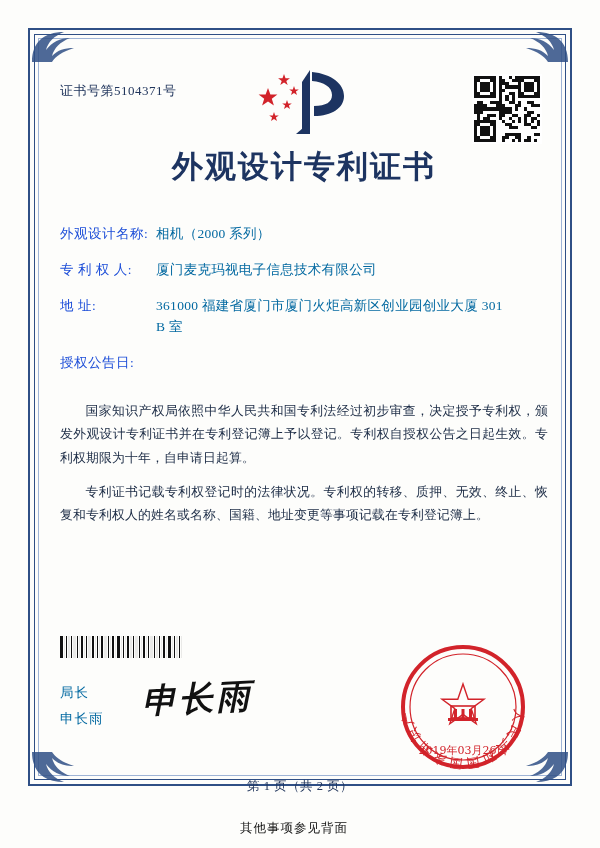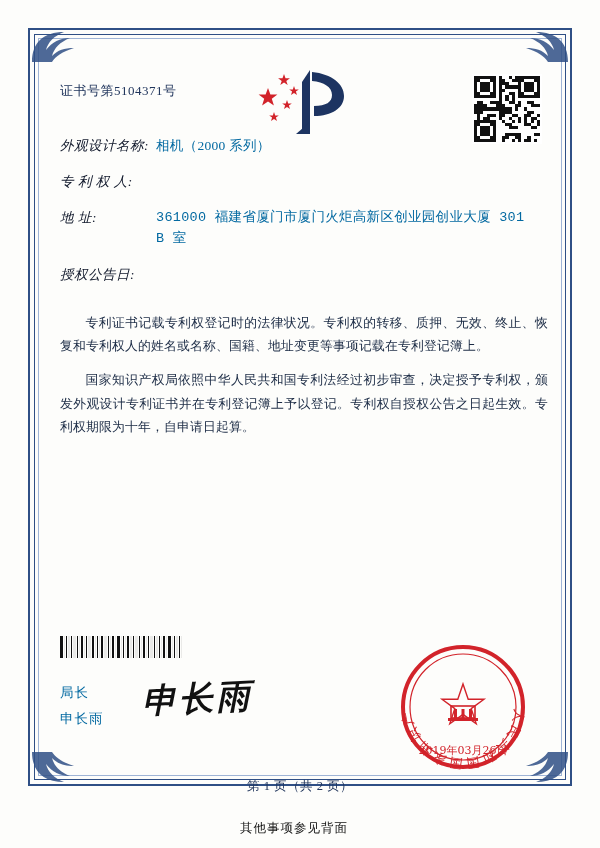--- a/index.html
+++ b/index.html
@@ -123,33 +123,31 @@
     line-height: 1.55;
   }
   .row {
     display: flex;
     align-items: flex-start;
     margin-bottom: 15px;
   }
   .lbl {
     width: 96px;
     flex: 0 0 96px;
-    color: #0f172a;
+    color: #1d4ed8;
     letter-spacing: 0.5px;
     white-space: nowrap;
-    font-style: italic;
   }
   .val {
     flex: 1 1 auto;
     color: #0369a1;
     letter-spacing: 0.3px;
   }
   .val .cont {
     display: block;
-    font-family: Liberation Mono, monospace;
   }
   .row.two-col .pair {
     display: flex;
     flex: 1 1 auto;
   }
   .inline-lbl {
     color: #20355c;
     margin-left: 28px;
     margin-right: 8px;
     white-space: nowrap;
@@ -730,52 +728,54 @@
         <i class=""></i>
         <i class="on"></i>
         <i class=""></i>
       </div>
   </div>
 
   <div class="content">
 
     <div class="cert-no">证书号第5104371号</div>
 
+    <div class="title">外观设计专利证书</div>
 
     <div class="fields">
 
       <div class="row">
         <div class="lbl">外观设计名称:</div>
         <div class="val">相机（2000 系列）</div>
       </div>
 
 
 
 
       <div class="row">
         <div class="lbl">专 利 权 人:</div>
+        <div class="val">厦门麦克玛视电子信息技术有限公司</div>
       </div>
 
       <div class="row">
         <div class="lbl">地 址:</div>
         <div class="val">
           <span class="cont">361000 福建省厦门市厦门火炬高新区创业园创业大厦 301</span>
           <span class="cont">B 室</span>
         </div>
       </div>
 
       <div class="row two-col">
         <div class="lbl">授权公告日:</div>
       </div>
 
     </div>
 
     <div class="paras">
+      <p>国家知识产权局依照中华人民共和国专利法经过初步审查，决定授予专利权，颁发外观设计专利证书并在专利登记簿上予以登记。专利权自授权公告之日起生效。专利权期限为十年，自申请日起算。</p>
       <p>专利证书记载专利权登记时的法律状况。专利权的转移、质押、无效、终止、恢复和专利权人的姓名或名称、国籍、地址变更等事项记载在专利登记簿上。</p>
-      <p>国家知识产权局依照中华人民共和国专利法经过初步审查，决定授予专利权，颁发外观设计专利证书并在专利登记簿上予以登记。专利权自授权公告之日起生效。专利权期限为十年，自申请日起算。</p>
     </div>
 
   </div>
 
   <div class="barcode" id="barcode">
       <i style="width:3px;opacity:1"></i>
       <i style="width:1px;opacity:0.08"></i>
       <i style="width:1px;opacity:1"></i>
       <i style="width:2px;opacity:0.08"></i>
       <i style="width:1px;opacity:1"></i>

